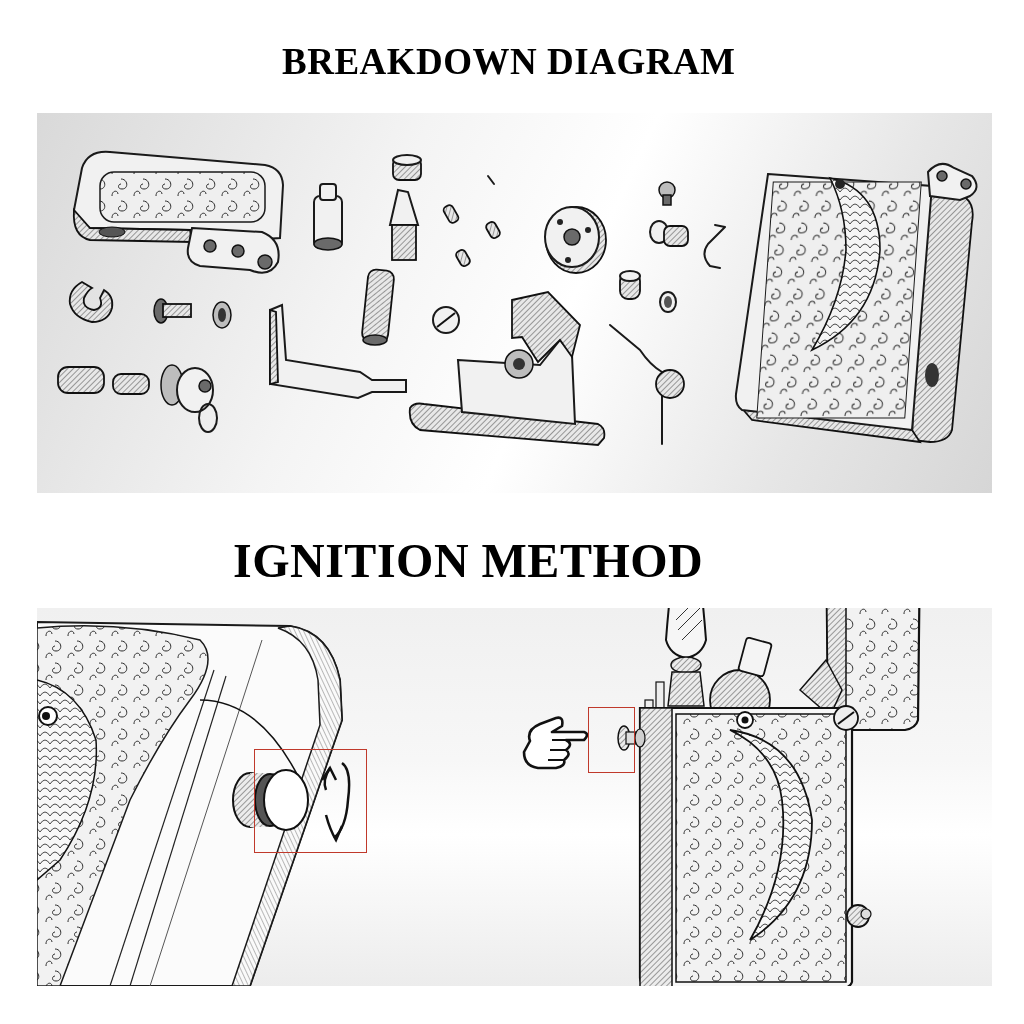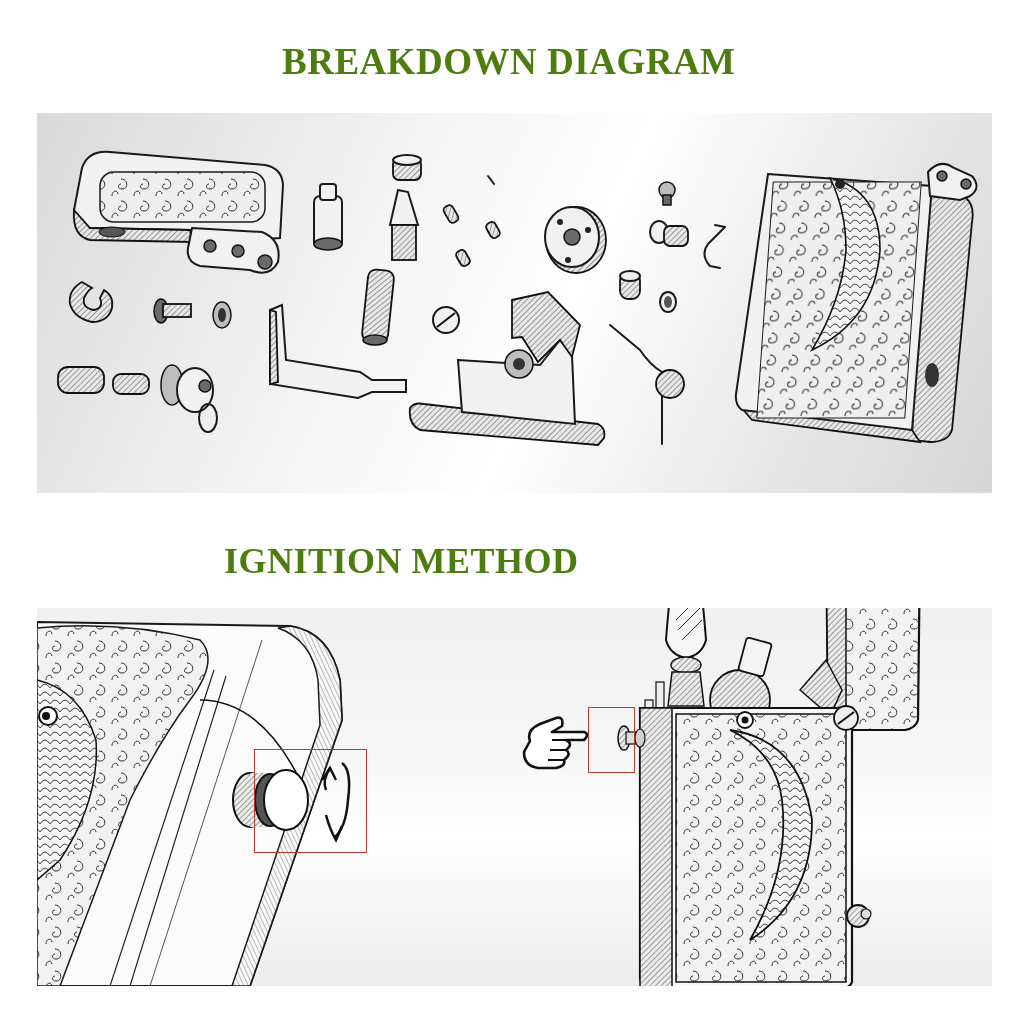--- a/index.html
+++ b/index.html
@@ -3,26 +3,26 @@
 <meta charset="utf-8">
 <style>
   * { box-sizing: border-box; margin: 0; padding: 0; }
   html, body { width: 1024px; height: 1024px; background: #ffffff; overflow: hidden; }
   body { position: relative; font-family: "Liberation Serif", "DejaVu Serif", serif; }
 
   .heading {
     position: absolute;
     font-family: "Liberation Serif", "DejaVu Serif", serif;
     font-weight: bold;
-    color: #4d7c0f;
+    color: #000000;
     letter-spacing: 0.5px;
     white-space: nowrap;
   }
   #h1 { left: 282px; top: 40px; font-size: 37px; line-height: 44px; }
-  #h2 { left: 224px; top: 540px; font-size: 36px; line-height: 42px; }
+  #h2 { left: 233px; top: 540px; font-size: 48px; line-height: 42px; }
 
   .panel {
     position: absolute;
     left: 37px;
     width: 955px;
     overflow: hidden;
     background: linear-gradient(115deg, #d9d9d9 0%, #f4f4f4 35%, #ffffff 55%, #e6e6e6 80%, #d6d6d6 100%);
   }
   #panel-top { top: 113px; height: 380px; }
   #panel-bottom {

